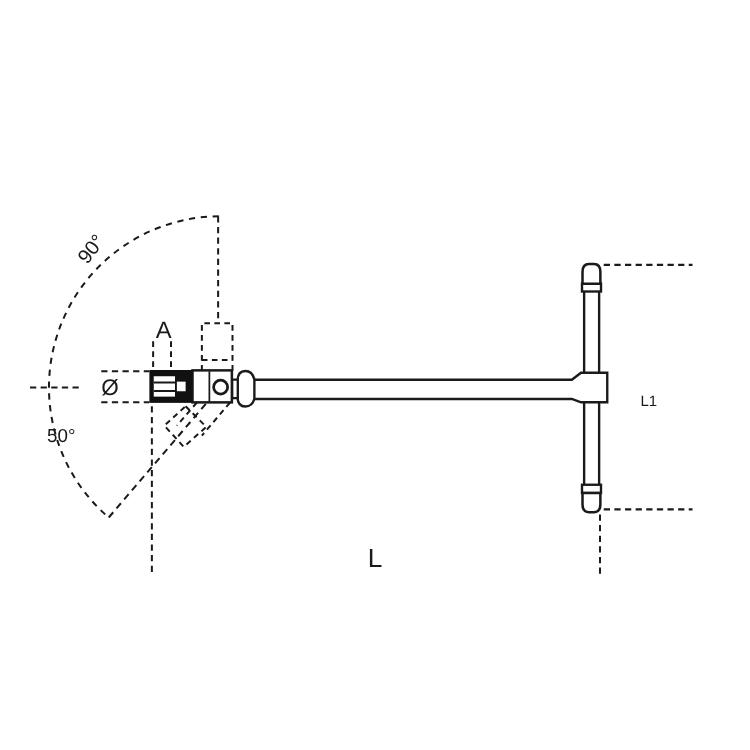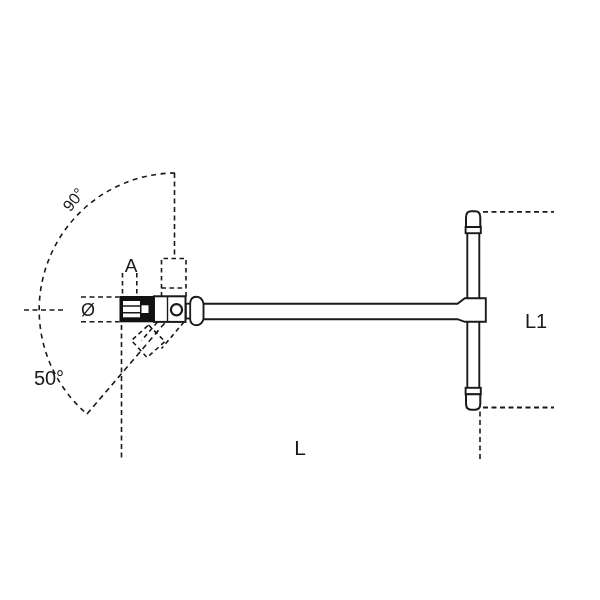--- a/index.html
+++ b/index.html
@@ -6,25 +6,25 @@
   #stage{
     position:relative;width:600px;height:600px;background:#ffffff;
     font-family:"Liberation Sans",sans-serif;overflow:hidden;
   }
   #stage svg{position:absolute;left:0;top:0;}
   .lbl{
     position:absolute;color:#1a1a1a;white-space:nowrap;
     transform:translate(-50%,-50%);line-height:1;
   }
   .lbl-90{left:74px;top:200px;font-size:16px;transform:translate(-50%,-50%) rotate(-52deg);}
-  .lbl-50{left:49px;top:378px;font-size:20px;}
+  .lbl-50{left:49px;top:349px;font-size:15px;}
   .lbl-a{left:131px;top:265px;font-size:19px;}
   .lbl-dia{left:88px;top:310px;font-size:18px;}
   .lbl-l{left:300px;top:447px;font-size:21px;}
-  .lbl-l1{left:536px;top:321px;font-size:20px;}
+  .lbl-l1{left:519px;top:321px;font-size:12px;}
 </style>
 </head>
 <body>
 
 <div id="stage">
 
   <svg width="600" height="600" viewBox="0 0 600 600">
     <g fill="none" stroke="#1a1a1a">
 
       <path d="M175,173 A137,137 0 0 0 87,414" stroke-width="1.6" stroke-dasharray="5 4.5"></path>

